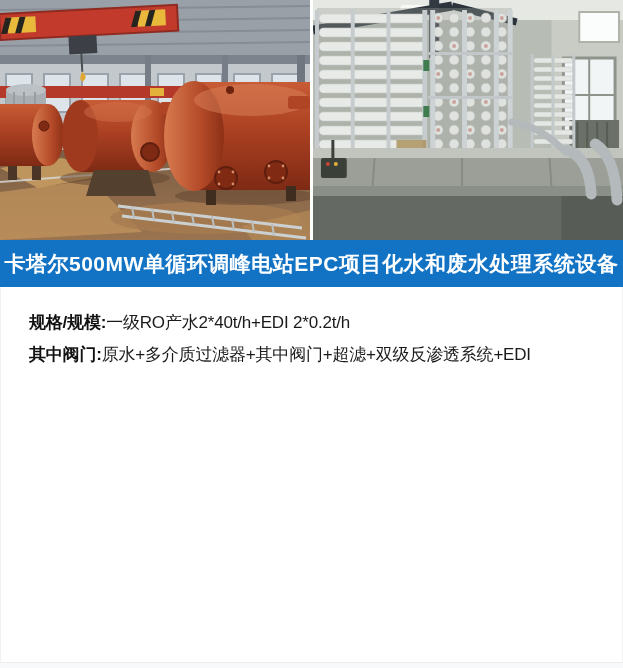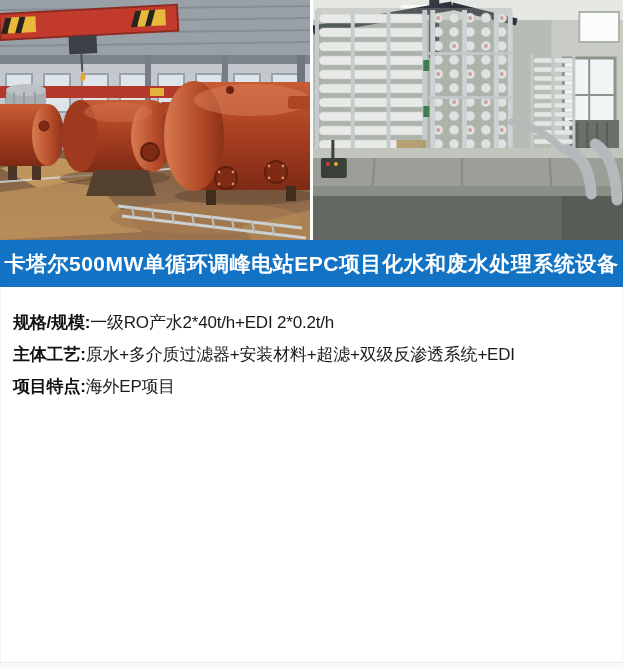--- a/index.html
+++ b/index.html
@@ -13,21 +13,21 @@
   }
   .photos{display:flex;gap:3px;height:240px;background:#ffffff;}
   .photo{flex:1;position:relative;overflow:hidden;}
   .photo svg{display:block;width:100%;height:100%;}
   .banner{
     height:47px;background:#1273c4;display:flex;align-items:center;justify-content:center;
   }
   .banner h1{
     margin:4px;color:#ffffff;font-size:21px;font-weight:700;letter-spacing:.5px;white-space:nowrap;
   }
-  .specs{padding:20px 0 0 13px;color:#1a1a1a;font-size:17px;line-height:32px;letter-spacing:-.2px;}
+  .specs{padding:20px 0 0 13px;color:#1a1a1a;font-size:17px;line-height:32px;letter-spacing:-.2px;margin-left:16px;}
   .specs p{margin:0;}
   .spec-label{font-weight:700;color:#111;}
   .spec-value{font-weight:400;}
   .bottom-strip{
     position:absolute;left:0;right:0;bottom:0;height:5px;background:#f8f9fa;border-top:1px solid #ededee;
   }
 </style>
 </head>
 <body>
 
@@ -351,18 +351,17 @@
       </svg>
     </div>
   </div>
 
   <div class="banner">
     <h1>卡塔尔500MW单循环调峰电站EPC项目化水和废水处理系统设备</h1>
   </div>
 
   <div class="specs">
     <p><span class="spec-label">规格/规模:</span><span class="spec-value">一级RO产水2*40t/h+EDI 2*0.2t/h</span></p>
-    <p><span class="spec-label">主体工艺:</span><span class="spec-value">原水+多介质过滤器+安装材料+超滤+双级反渗透系统+EDI</span></p>
-    <p><span class="spec-label">项目特点:</span><span class="spec-value">海外EP项目</span></p>
+    <p><span class="spec-label">其中阀门:</span><span class="spec-value">原水+多介质过滤器+其中阀门+超滤+双级反渗透系统+EDI</span></p>
   </div>
 
   <div class="bottom-strip"></div>
 </div>
 
 </body></html>

